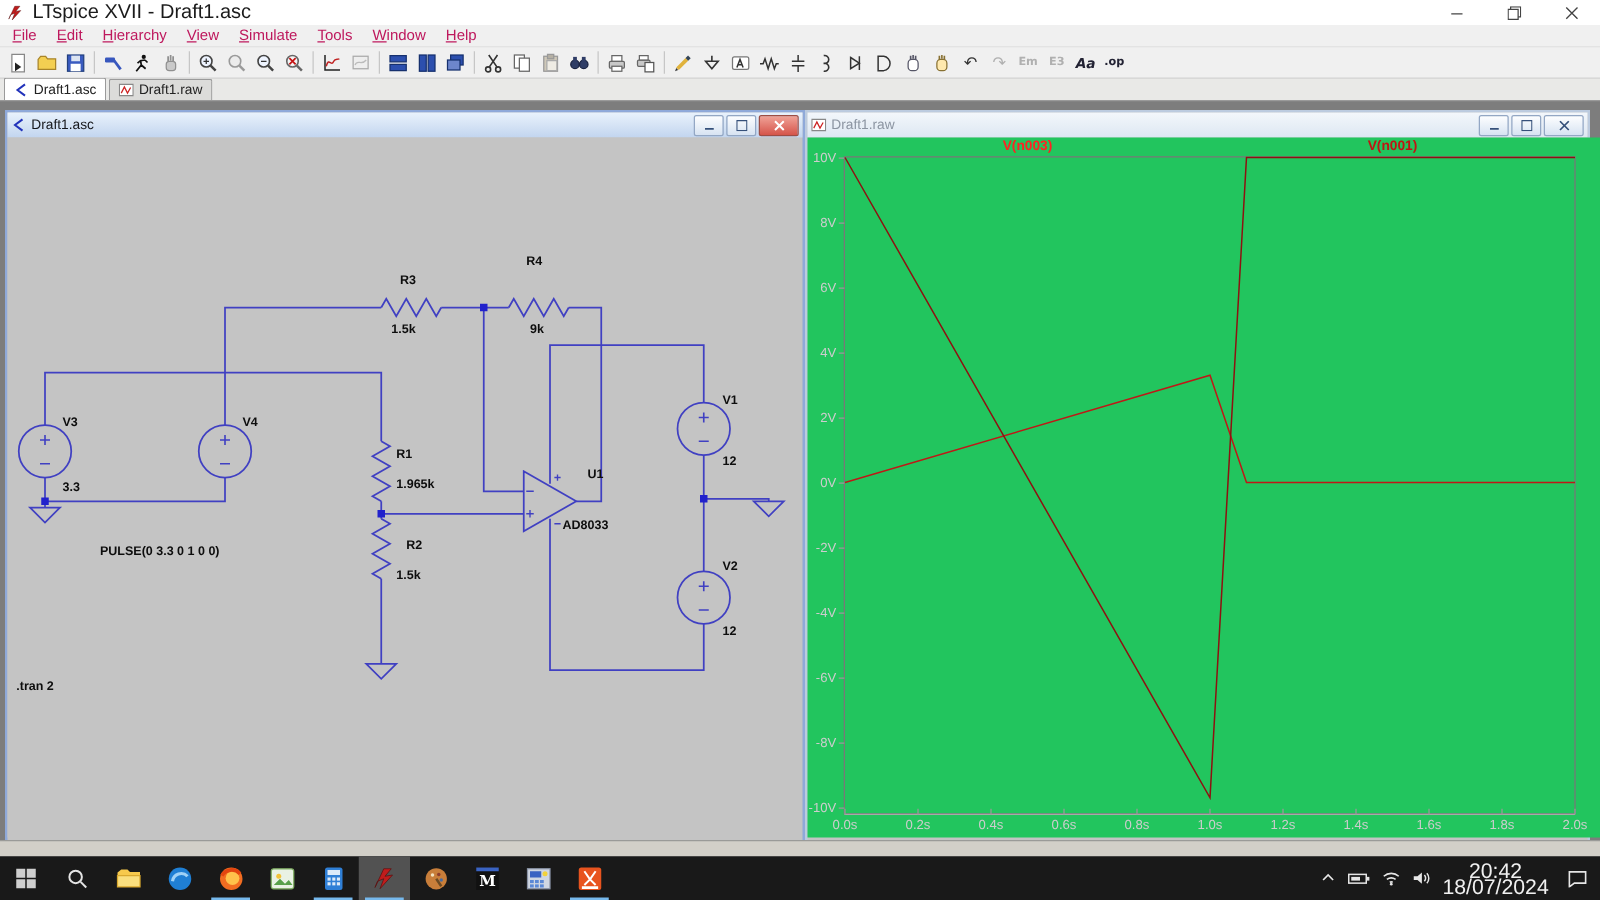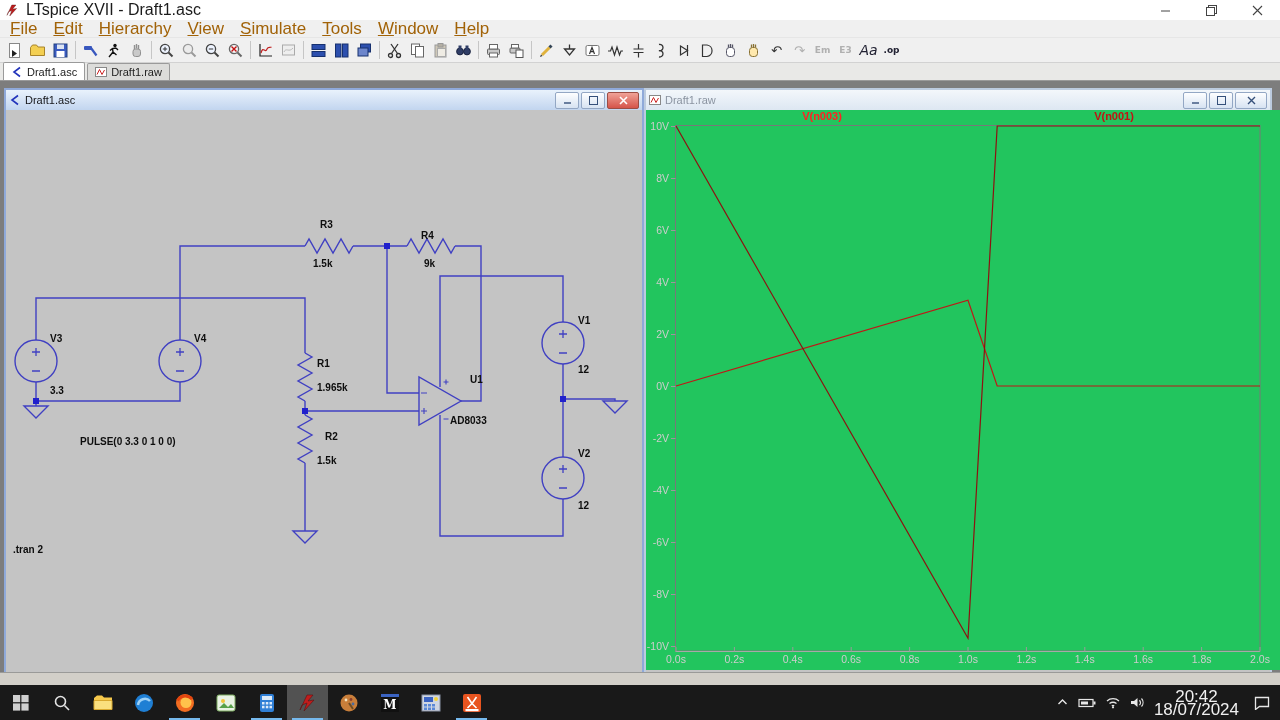--- a/index.html
+++ b/index.html
@@ -4,31 +4,31 @@
 <style>
   html,body{margin:0;padding:0}
   body{width:1280px;height:720px;overflow:hidden;position:relative;
        font-family:"Liberation Sans",sans-serif;background:#7d7d7d;-webkit-font-smoothing:antialiased}
   svg{display:block}
   
   .titlebar{height:20px;background:#ffffff;display:flex;align-items:center;padding-left:5px;gap:6px}
   .title-text{font-size:16px;color:#1b1b1b}
   .caption{margin-left:auto;display:flex;height:20px}
   .capbtn{width:46px;height:20px;display:flex;align-items:center;justify-content:center;color:#444}
-  .menubar{height:17px;background:#f0f0f0;display:flex;align-items:center;font-size:17px;color:#a16207;padding-left:2px}
+  .menubar{height:17px;background:#f0f0f0;display:flex;font-size:12px;color:#be185d;padding-left:2px}
   .menu-item{padding:1px 8px;cursor:default}
   .menu-item u{text-decoration:underline}
   .toolbar{height:24px;background:#f0f0f0;border-top:1px solid #e6e6e6;border-bottom:1px solid #d2d2d2;
            display:flex;align-items:center;padding-left:3px}
   .tbi{width:23px;height:22px;display:flex;align-items:center;justify-content:center;border-radius:2px}
   .tbsep{width:1px;height:18px;background:#c6c6c6;margin:0 3px}
   .tg{font-size:13px;color:#333;font-family:"DejaVu Sans",sans-serif}
   .tg.gray{color:#b0b0b0}
   .tg.small{font-size:9px;font-weight:bold}
-  .tg.italic{font-style:italic;font-size:14px;font-weight:normal;color:#223}
+  .tg.italic{font-style:italic;font-size:11px;font-weight:bold;color:#223}
   .tabbar{height:18px;background:#e9e9e7;display:flex;align-items:flex-end;padding-left:3px;border-bottom:1px solid #9a9a9a;box-sizing:border-box}
   .tab{height:16px;display:flex;align-items:center;gap:4px;padding:0 7px;font-size:11px;color:#222;
        border:1px solid #9a9a9a;border-bottom:none;border-radius:2px 2px 0 0;background:#dcdcda;margin-right:2px}
   .tab.active{background:#ffffff;height:17px}
   
   .mdi{position:relative;width:1280px;height:606px;background:#7d7d7d;overflow:hidden}
   .statusstrip{position:absolute;left:0;right:0;bottom:0;height:14px;background:#d2cfc8;border-top:1px solid #9a9a98}
   .win{position:absolute;border:2px solid #8fa9d9;background:#c4c4c4}
   .win.inactive{border-color:#bccbdf}
   .wtitle{height:20px;display:flex;align-items:center;gap:4px;padding:0 3px;
@@ -385,21 +385,21 @@
         <g fill="#2121cc">
           <rect x="378" y="133" width="6" height="6"></rect>
             <rect x="296" y="298" width="6" height="6"></rect>
           <rect x="27" y="288" width="6" height="6"></rect>
             <rect x="554" y="286" width="6" height="6"></rect>
         </g>
       </svg>
 
       <div class="slabel" style="left:314px;top:107px">R3</div>
       <div class="slabel" style="left:307px;top:146px">1.5k</div>
-      <div class="slabel" style="left:415px;top:118px">R4</div>
+      <div class="slabel" style="left:415px;top:92px">R4</div>
       <div class="slabel" style="left:418px;top:146px">9k</div>
       <div class="slabel" style="left:44px;top:221px">V3</div>
       <div class="slabel" style="left:44px;top:273px">3.3</div>
       <div class="slabel" style="left:188px;top:221px">V4</div>
       <div class="slabel" style="left:74px;top:324px">PULSE(0 3.3 0 1 0 0)</div>
       <div class="slabel" style="left:311px;top:246px">R1</div>
       <div class="slabel" style="left:311px;top:270px">1.965k</div>
       <div class="slabel" style="left:319px;top:319px">R2</div>
       <div class="slabel" style="left:311px;top:343px">1.5k</div>
       <div class="slabel" style="left:464px;top:262px">U1</div>

